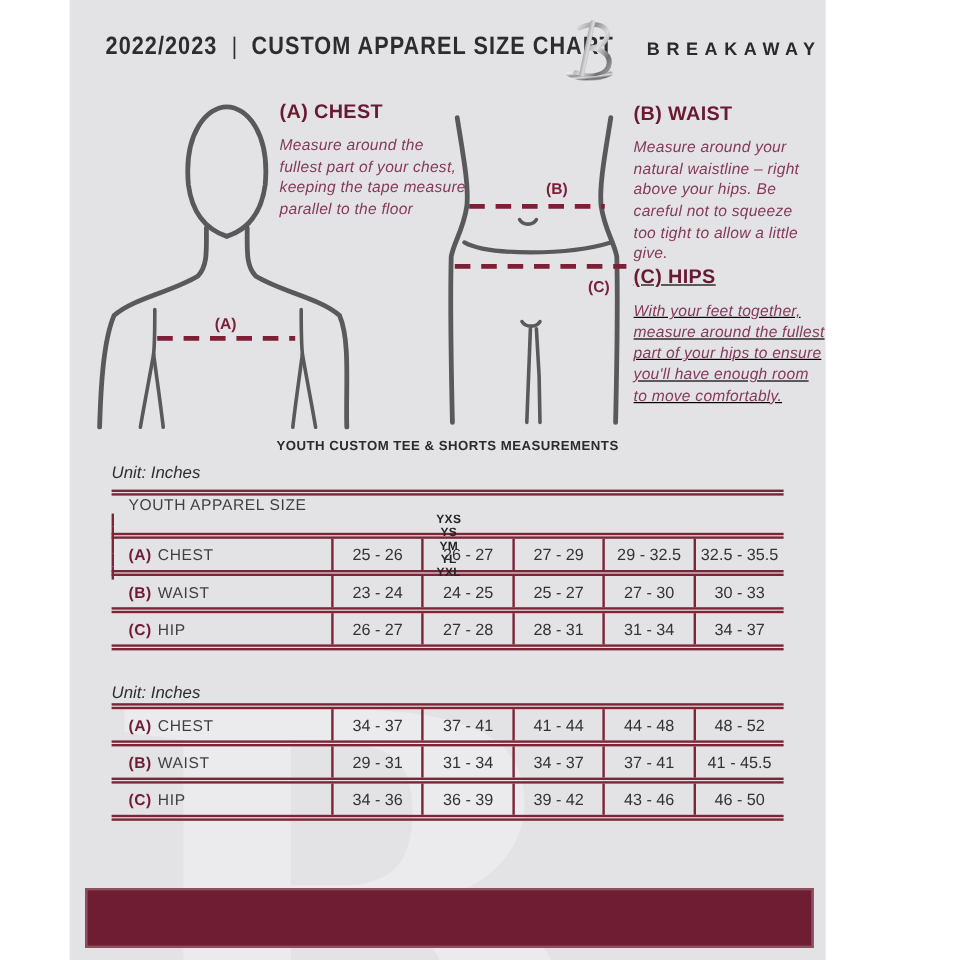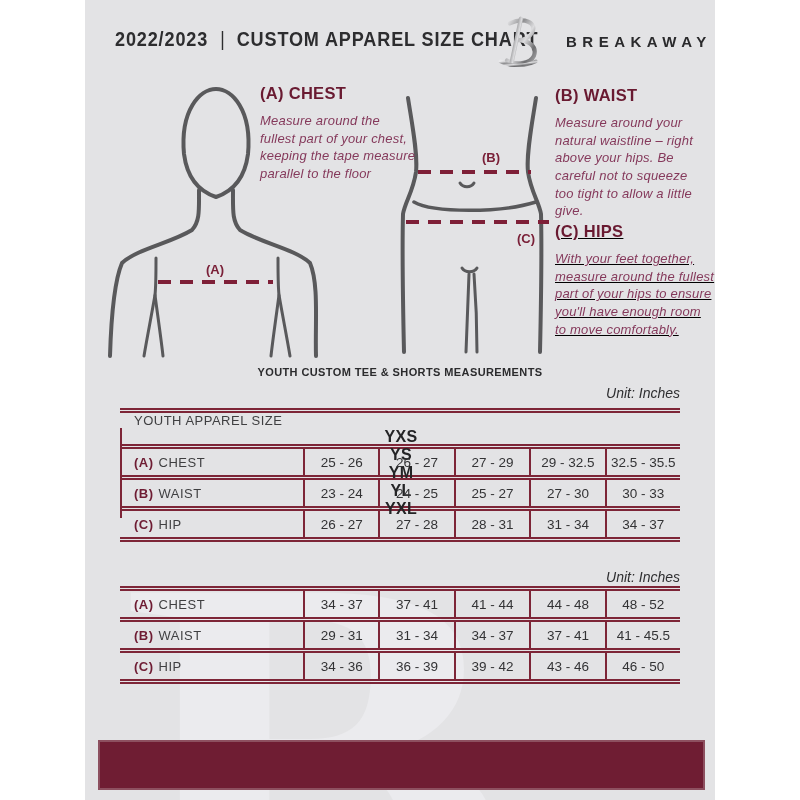--- a/index.html
+++ b/index.html
@@ -7,21 +7,21 @@
     --line:#7d2537;
     --desc:#85395b;
     --ink:#2d2d2f;
     --cell:#333335;
     --fig:#59595b;
     --bg:#e3e3e5;
   }
   *{margin:0;padding:0;box-sizing:border-box;}
   html,body{width:800px;height:800px;background:#ffffff;overflow:hidden;
     font-family:"Liberation Sans",sans-serif;}
-  .page{position:relative;width:630px;height:800px;margin-left:85px;
+  .page{position:relative;width:630px;height:800px;margin-left:58px;
     background:var(--bg);overflow:hidden;}
 
   
   .watermark{position:absolute;left:36px;top:498px;z-index:1;
     font-family:"Liberation Serif",serif;font-weight:bold;font-size:520px;line-height:1;
     color:#ebebee;transform:scaleX(1.12);transform-origin:left top;user-select:none;}
 
   
   .masthead{position:absolute;left:30px;top:27px;z-index:2;display:flex;align-items:center;
     transform:scaleX(.86);transform-origin:left center;white-space:nowrap;}
@@ -43,30 +43,30 @@
   .sec{position:absolute;z-index:2;}
   .sec h2{font-size:16.5px;font-weight:800;color:#691a31;letter-spacing:.3px;margin-bottom:9px;}
   .sec p{font-size:13px;font-style:italic;color:var(--desc);line-height:1.36;letter-spacing:.2px;}
   .sec-a{left:175px;top:84px;width:158px;}
   .sec-b{left:470px;top:86px;width:152px;}
   .sec-c{left:470px;top:222px;width:160px;text-decoration:underline;}
 
   
   .tbl-title{position:absolute;left:35px;width:560px;text-align:center;z-index:2;
     font-size:11px;font-weight:bold;letter-spacing:.4px;color:#2b2b2d;}
-  .tbl-unit{position:absolute;left:35px;width:560px;text-align:right;z-index:2;
+  .tbl-unit{position:absolute;left:35px;width:560px;text-align:left;z-index:2;
     font-size:14px;font-style:italic;color:#2f2f31;}
   .table{position:absolute;left:35px;width:560px;z-index:2;border-top:5px double var(--line);}
   .trow{display:flex;align-items:stretch;border-bottom:5px double var(--line);height:31px;}
   .trow.thead{height:36px;flex-direction:column;}
   .tcell{display:flex;align-items:center;}
   .label-cell{width:183px;padding-left:14px;font-size:13px;color:#3f3f41;letter-spacing:.5px;}
   .size-cell{flex:1;justify-content:center;text-align:center;font-size:13.5px;color:var(--cell);
     border-left:2px solid var(--line);}
-  .thead .size-cell{font-weight:bold;font-size:16px;color:#242426;letter-spacing:.3px;}
+  .thead .size-cell{font-weight:bold;font-size:10px;color:#242426;letter-spacing:.3px;}
   .prefix{color:var(--maroon);font-weight:bold;margin-right:5px;}
   .t-youth{top:408px;}
   .t-adult{top:586px;}
 
   
   .footer-bar{position:absolute;left:13px;top:740px;width:607px;height:50px;z-index:3;
     background:#6f1d33;border:2px solid #8d5060;}
 </style>
 </head>
 <body>

